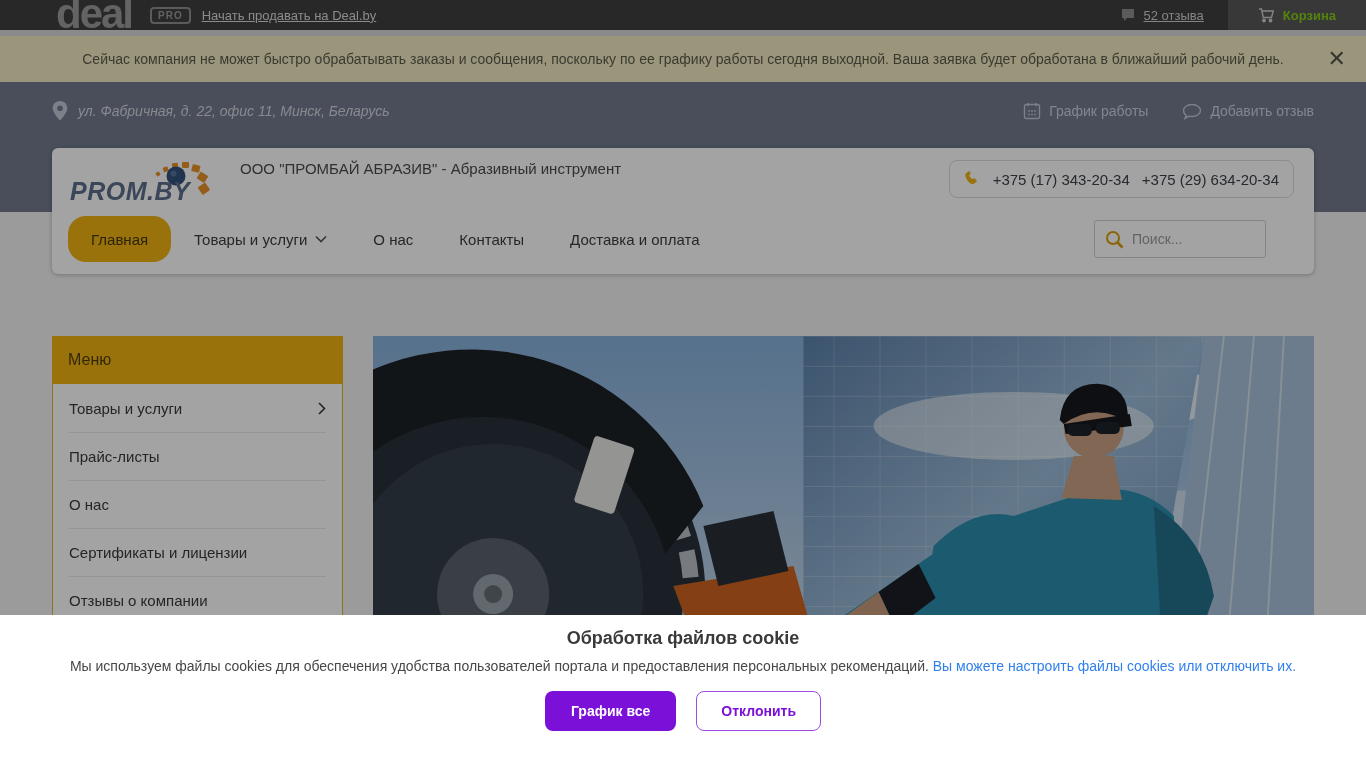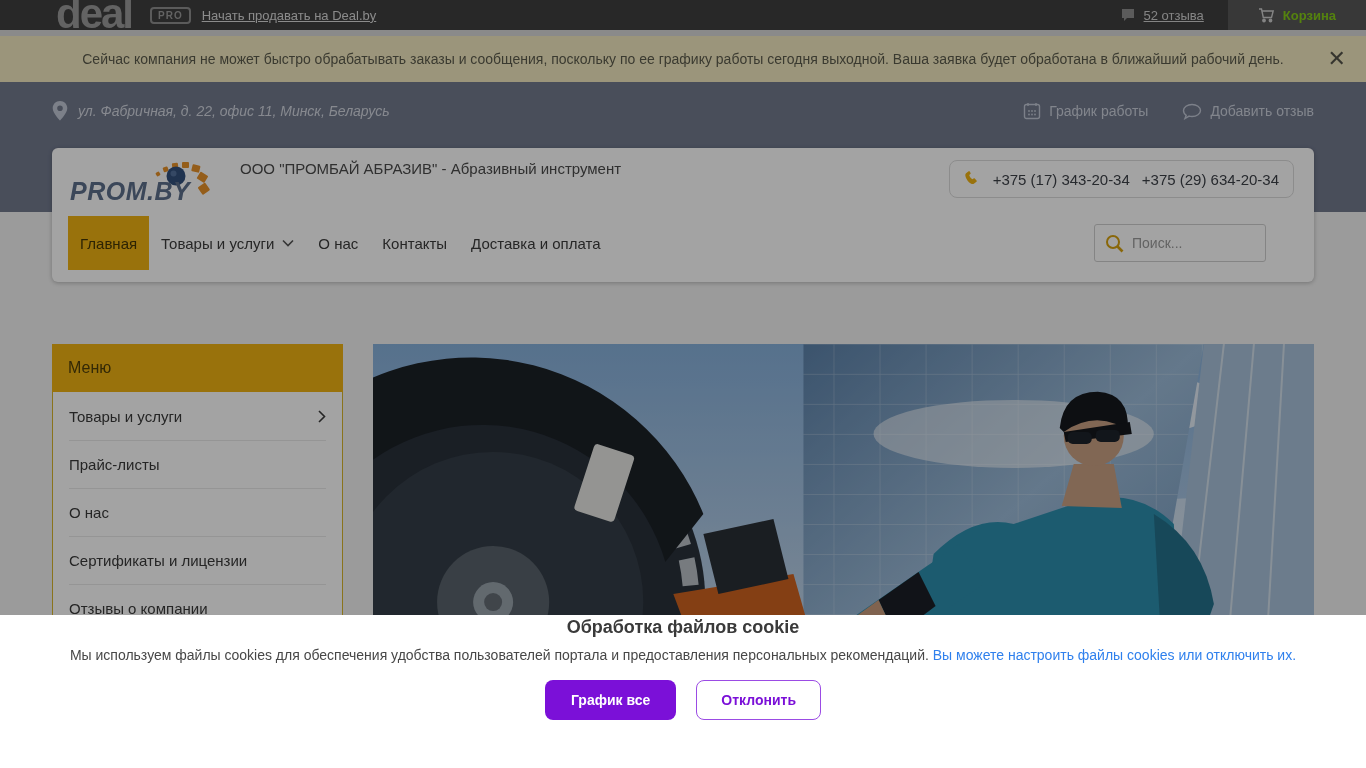--- a/index.html
+++ b/index.html
@@ -42,22 +42,22 @@
   .card-row1 { display:flex; align-items:flex-start; padding:12px 20px 10px 18px; }
   .company-name { font-size:15px; color:#4b4b4b; margin-left:14px; }
   .card-row1 .spacer { flex:1; }
   .badge-box { border:1px solid #dcdcdc; border-radius:4px; height:38px; display:flex;
                align-items:center; gap:9px; padding:0 14px; font-size:14px; color:#4a4a4a; cursor:pointer; }
   .phones-box { border:1px solid #dcdcdc; border-radius:8px; height:38px; display:flex;
                 align-items:center; gap:12px; padding:0 14px; margin-left:26px; }
   .phone-num { font-size:15px; color:#3e4249; }
 
   .card-nav { display:flex; align-items:center; padding:0 0 12px 16px; }
-  .nav-tab { height:54px; display:flex; align-items:center; padding:0 12px; font-size:15px;
-             color:#3c3c3c; cursor:pointer; }
+  .nav-tab { height:46px; display:flex; align-items:center; padding:0 23px; font-size:15px;
+             color:#3c3c3c; cursor:pointer;border-radius:18px; }
   .nav-tab.active { background:#f0b313; color:#453706; }
   .nav-tab .chev { margin-left:8px; display:flex; }
   .card-nav .spacer { flex:1; }
   .search-box { border:1px solid #cfcfcf; border-radius:3px; height:38px; width:172px;
                 display:flex; align-items:center; padding:0 10px; margin-right:48px; align-self:center; }
   .search-box input { border:none; outline:none; width:100%; font-size:14px; color:#555;
                       margin-left:8px; font-family:"Liberation Sans",sans-serif; background:transparent; }
   .search-box input::placeholder { color:#9b9b9b; }
 
   
@@ -71,21 +71,21 @@
                border-top:1px solid #e9e9e9; cursor:pointer; }
   .menu-item:first-child { border-top:none; }
 
   .hero { flex:1; height:346px; overflow:hidden; background:#6d90b4; }
   .hero svg { display:block; width:100%; height:100%; }
 
   
   .dim-overlay { position:fixed; left:0; top:0; width:1366px; height:768px;
                  background:rgba(0,0,0,.36); z-index:50; }
   .cookie-modal { position:fixed; left:0; bottom:0; width:1366px; height:153px;
-                  background:#ffffff; z-index:60; text-align:center; padding-top:2px; }
+                  background:#ffffff; z-index:60; text-align:center; padding-top:13px; }
   .cookie-title { font-size:18px; font-weight:bold; color:#3a3a3a; }
   .cookie-text { font-size:14px; color:#474747; margin-top:9px; }
   .cookie-link { color:#2f80ed; cursor:pointer; }
   .cookie-buttons { margin-top:17px; display:flex; justify-content:center; gap:20px; }
   .btn-accept { background:#7b10d8; color:#fff; font-weight:bold; font-size:14px; border:none;
                 border-radius:8px; padding:0 26px; height:40px; cursor:pointer;
                 font-family:"Liberation Sans",sans-serif; }
   .btn-decline { background:#fff; color:#7b10d8; font-weight:bold; font-size:14px;
                  border:1px solid #9b4be4; border-radius:8px; padding:0 24px; height:40px;
                  cursor:pointer; font-family:"Liberation Sans",sans-serif; }

